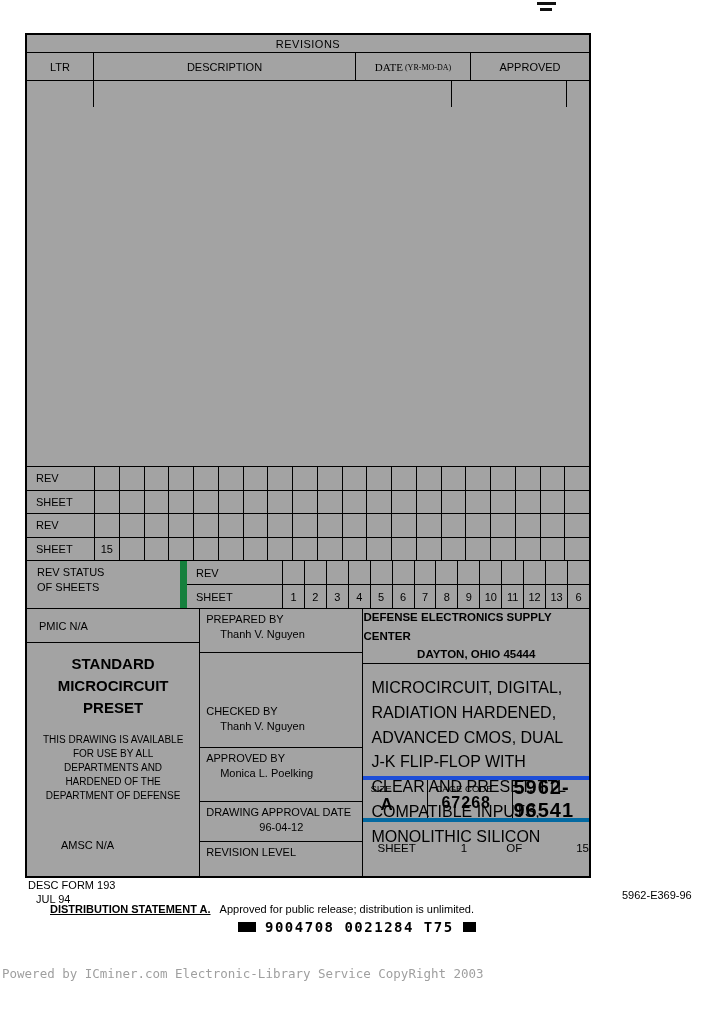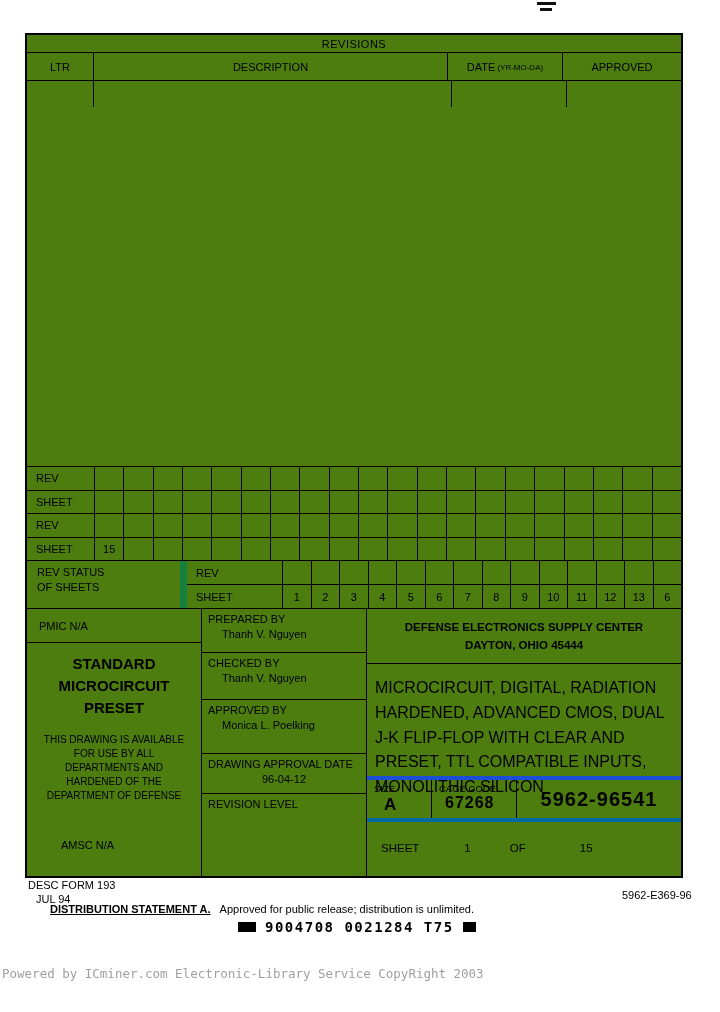--- a/index.html
+++ b/index.html
@@ -1,30 +1,30 @@
 <!DOCTYPE html>
 <html><head>
 <meta charset="utf-8">
 <style>
   *{box-sizing:border-box;margin:0;padding:0;}
   body{background:#fff;margin:0;}
   .page{position:relative;width:720px;height:1012px;background:#ffffff;
         font-family:"Liberation Sans",sans-serif;color:#000;overflow:hidden;}
 
-  .form{position:absolute;left:25px;top:33px;width:658px;height:845px;
-        border:2px solid #000;display:flex;flex-direction:column;background:#4d7c0f;}
+  .form{position:absolute;left:25px;top:33px;width:566px;height:845px;
+        border:2px solid #000;display:flex;flex-direction:column;background:#a3a3a3;}
 
   .revisions-bar{height:18px;border-bottom:1px solid #000;display:flex;
         align-items:center;justify-content:center;font-size:11px;letter-spacing:.5px;}
 
   .header-row{height:28px;border-bottom:1px solid #000;display:flex;font-size:11px;}
   .hcell{display:flex;align-items:center;justify-content:center;}
   .h-ltr{width:67px;border-right:1px solid #000;}
   .h-desc{flex:1;border-right:1px solid #000;}
-  .h-date{width:115px;border-right:1px solid #000;}
+  .h-date{width:115px;border-right:1px solid #000;font-family:Liberation Serif, serif;}
   .h-appr{width:118px;}
   .date-sub{font-size:8px;margin-left:2px;margin-top:2px;}
 
   .body-empty{height:386px;border-bottom:1px solid #000;position:relative;}
   .stub{position:absolute;top:0;width:1px;height:26px;background:#000;}
   .stub-1{left:66px;} .stub-2{left:424px;} .stub-3{left:539px;}
 
   .grid-section{height:94px;display:flex;flex-direction:column;}
   .grid-row{flex:1;border-bottom:1px solid #000;display:flex;font-size:11px;}
   .grid-label{width:67px;display:flex;align-items:center;padding-left:9px;}
@@ -44,21 +44,21 @@
   .col-left{width:175px;border-right:1px solid #000;display:flex;flex-direction:column;}
   .pmic{height:34px;border-bottom:1px solid #000;display:flex;align-items:center;
         padding-left:12px;font-size:11px;}
   .left-main{flex:1;display:flex;flex-direction:column;align-items:center;padding-top:10px;}
   .smd-title{font-weight:bold;font-size:15px;text-align:center;line-height:1.45;}
   .avail{font-size:10px;text-align:center;margin-top:15px;width:142px;line-height:1.4;}
   .amsc{font-size:11px;margin-top:36px;align-self:flex-start;padding-left:34px;}
 
   .col-mid{width:165px;border-right:1px solid #000;display:flex;flex-direction:column;font-size:11px;}
   .mid-cell{border-bottom:1px solid #000;padding:4px 6px 0 6px;}
-  .mc-1{height:44px;} .mc-2{height:47px;} .mc-3{height:54px;} .mc-4{height:40px;}
+  .mc-1{height:44px;} .mc-2{height:47px;margin-top:48px;} .mc-3{height:54px;} .mc-4{height:40px;}
   .mc-5{flex:1;border-bottom:none;}
   .mid-value{padding-left:14px;padding-top:3px;}
   .mid-date{text-align:center;padding-top:3px;}
 
   .col-right{flex:1;display:flex;flex-direction:column;}
   .hq{height:55px;border-bottom:1px solid #000;display:flex;flex-direction:column;
       align-items:center;justify-content:center;font-weight:bold;font-size:11.5px;line-height:1.6;}
   .desc-text{height:116px;border-bottom:4px solid #1d4ed8;padding:12px 14px 8px 8px;
       font-size:16px;line-height:1.55;}
   .size-row{height:42px;border-bottom:4px solid #0369a1;display:flex;}

